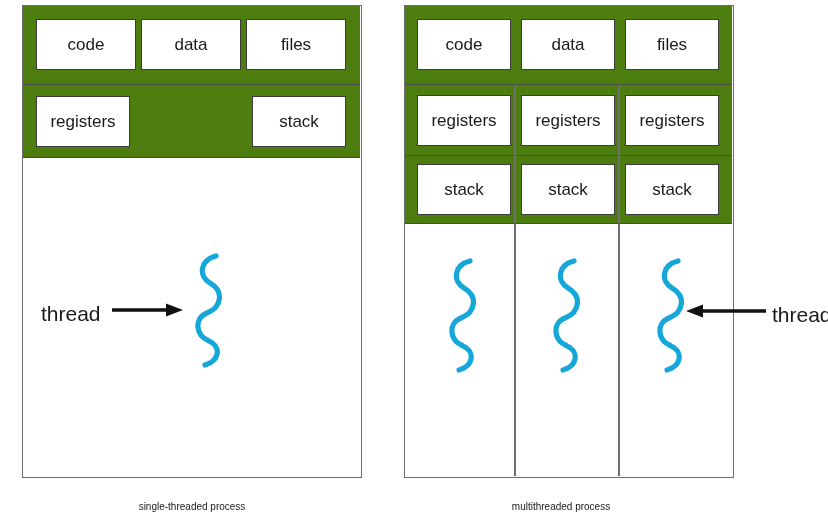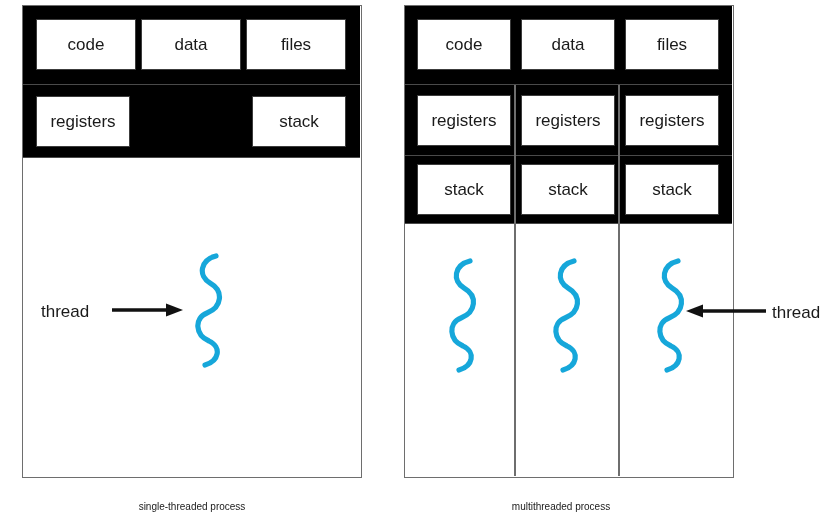--- a/index.html
+++ b/index.html
@@ -18,21 +18,21 @@
   
   .panel {
     position: absolute;
     box-sizing: border-box;
     border: 1.5px solid #6e6e6e;
     background: #ffffff;
   }
   .band {
     position: absolute;
     box-sizing: border-box;
-    background: #000000;
+    background: #4d7c0f;
     border-bottom: 1.5px solid #4a4a4a;
   }
 
   .cell {
     position: absolute;
     box-sizing: border-box;
     background: #ffffff;
     border: 1.5px solid #3c3c3c;
     display: flex;
     align-items: center;
@@ -52,21 +52,21 @@
   .caption {
     position: absolute;
     font-size: 10px;
     color: #1a1a1a;
     text-align: center;
     white-space: nowrap;
   }
 
   .thread-label {
     position: absolute;
-    font-size: 17px;
+    font-size: 21px;
     color: #1a1a1a;
     white-space: nowrap;
   }
 
   .squiggle, .arrow {
     position: absolute;
     overflow: visible;
   }
 </style>
 </head>

